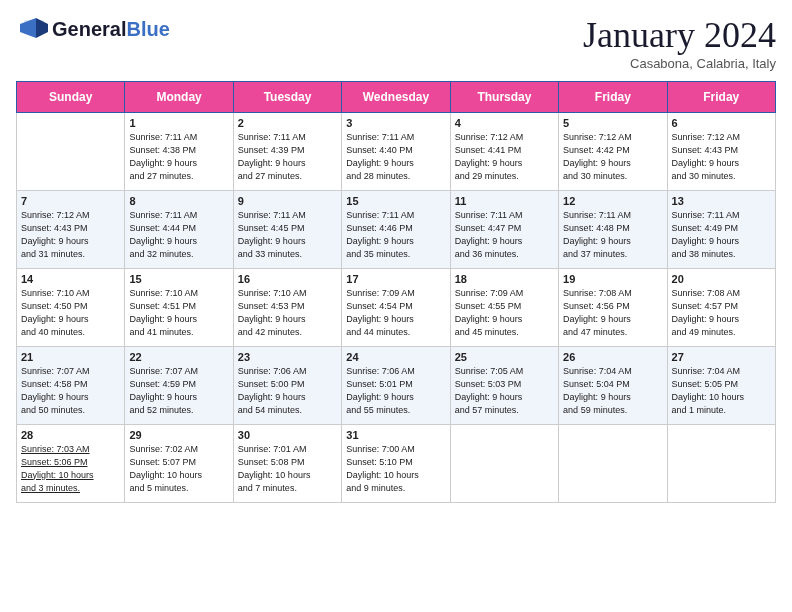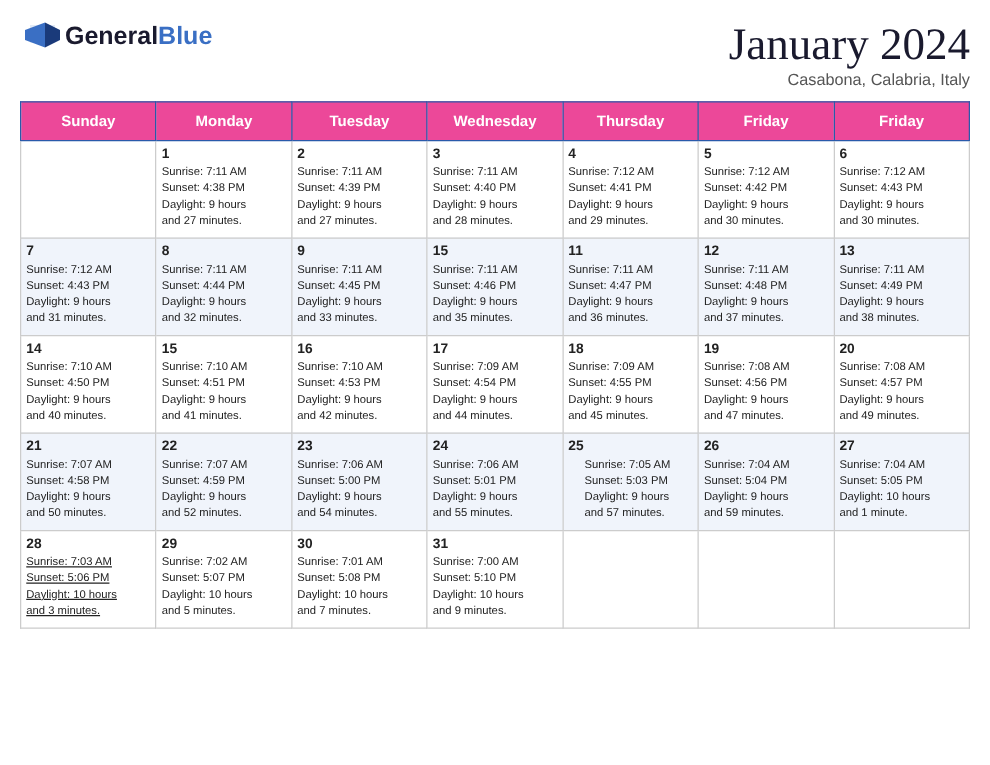--- a/index.html
+++ b/index.html
@@ -292,21 +292,21 @@
           </td>
           <td>
             <span class="day-num">24</span>
             <div class="day-info" style="white-space: pre-line;">Sunrise: 7:06 AM
 Sunset: 5:01 PM
 Daylight: 9 hours
 and 55 minutes.</div>
           </td>
           <td>
             <span class="day-num">25</span>
-            <div class="day-info" style="white-space: pre-line; margin-left: 13px;">Sunrise: 7:05 AM
+            <div class="day-info" style="white-space: pre-line;">Sunrise: 7:05 AM
 Sunset: 5:03 PM
 Daylight: 9 hours
 and 57 minutes.</div>
           </td>
           <td>
             <span class="day-num">26</span>
             <div class="day-info" style="white-space: pre-line;">Sunrise: 7:04 AM
 Sunset: 5:04 PM
 Daylight: 9 hours
 and 59 minutes.</div>

